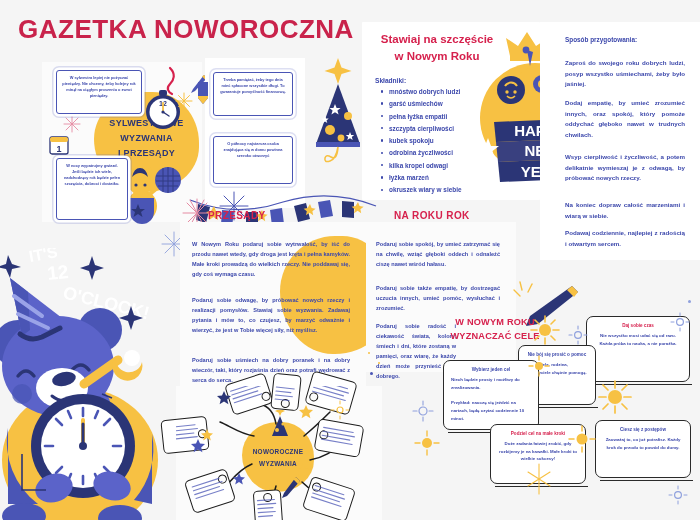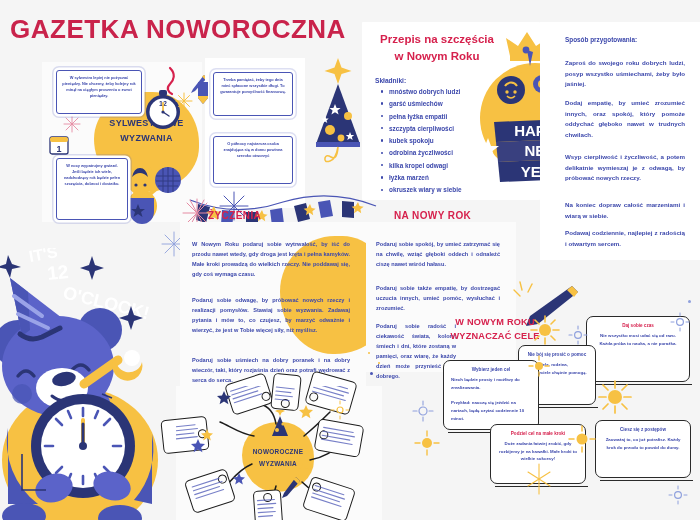--- a/index.html
+++ b/index.html
@@ -6,21 +6,21 @@
   body{
     width:700px;height:520px;overflow:hidden;
     background:#f4f4f4;
     font-family:"Liberation Sans", sans-serif;
     position:relative;
   }
   .page{position:absolute;left:0;top:0;width:700px;height:520px;background:#f5f5f5;}
 
   
   .title{
-    position:absolute;left:10px;top:14px;
+    position:absolute;left:18px;top:14px;
     font-size:26px;font-weight:bold;letter-spacing:.5px;
     color:#c9234b;
   }
 
   
   .card{position:absolute;background:#ffffff;}
 
   
   #panelA{left:42px;top:62px;width:160px;height:160px;background:#fbfbfb;}
   .ornframe{
@@ -129,20 +129,21 @@
 <div class="page">
 
   <div class="title">GAZETKA NOWOROCZNA</div>
 
   <div class="card" id="panelA">
 
     <div class="blob" style="left:52px;top:30px;width:105px;height:100px;"></div>
     <div class="blobtext" style="left:52px;top:54px;width:105px;">
       <div>SYLWESTROWE</div>
       <div>WYZWANIA</div>
+      <div>I PRZESĄDY</div>
     </div>
 
     <svg class="spark" style="left:88px;top:2px;" width="62" height="66" viewBox="0 0 62 66">
       <path d="M40 4 C46 10, 44 16, 40 20 C36 24, 38 28, 42 30" stroke="#d6214d" stroke-width="2.2" fill="none" stroke-linecap="round"></path>
       <rect x="29" y="26" width="8" height="6" rx="2" fill="#2b3576"></rect>
       <circle cx="33" cy="48" r="17" fill="#2b3576"></circle>
       <circle cx="33" cy="48" r="13.5" fill="#ffffff"></circle>
       <text x="33" y="42" font-size="7" font-weight="bold" fill="#2b3576" text-anchor="middle" font-family="Liberation Sans, sans-serif">12</text>
       <line x1="33" y1="48" x2="33" y2="39" stroke="#f7c143" stroke-width="1.8" stroke-linecap="round"></line>
       <line x1="33" y1="48" x2="39" y2="52" stroke="#2b3576" stroke-width="1.4" stroke-linecap="round"></line>
@@ -238,21 +239,21 @@
       <path d="M42 74 l1.2 3 l3 0 l-2.4 2 l.9 3 l-2.7 -1.8 l-2.7 1.8 l.9 -3 l-2.4 -2 l3 0z"></path>
       <path d="M17 58 l1 2.6 l2.7 0 l-2.2 1.8 l.8 2.7 l-2.3 -1.6 l-2.3 1.6 l.8 -2.7 l-2.2 -1.8 l2.7 0z"></path>
     </g>
     <rect x="8" y="84" width="44" height="5" fill="#4a55b5"></rect>
     <path d="M30 26 l3.5 -10 l10 -3 l-10 -3.5 l-3.5 -9.5 l-3.5 9.5 l-10 3.5 l10 3z" fill="#f7c143"></path>
     <path d="M30 89 q-2 12 -8 14 q-6 2 -5 -3 q1 -4 6 -1 q6 4 7 -10" stroke="#f7c143" stroke-width="1.6" fill="none"></path>
   </svg>
 
   <div class="card" id="panelC">
     <div class="recipe-h">
-      <div>Przepis na szczęścia</div>
+      <div>Stawiaj na szczęście</div>
       <div>w Nowym Roku</div>
     </div>
     <div class="recipe-sub">Składniki:</div>
     <ul class="recipe-list">
       <li>mnóstwo dobrych ludzi</li>
       <li>garść uśmiechów</li>
       <li>pełna łyżka empatii</li>
       <li>szczypta cierpliwości</li>
       <li>kubek spokoju</li>
       <li>odrobina życzliwości</li>
@@ -343,28 +344,28 @@
       <line x1="14" y1="2" x2="14" y2="26"></line>
         <line x1="2" y1="14" x2="26" y2="14"></line>
       <line x1="5" y1="5" x2="23" y2="23"></line>
         <line x1="23" y1="5" x2="5" y2="23"></line>
     </g>
   </svg>
 
   <div class="card" id="panelE">
 
     <div class="blob" style="left:100px;top:14px;width:112px;height:118px;opacity:1;"></div>
-    <div class="sect-h" style="left:28px;top:-12px;">ŻYCZENIA</div>
+    <div class="sect-h" style="left:28px;top:-12px;">PRZESĄDY</div>
     <p class="body-p" style="left:12px;top:18px;width:158px;">W Nowym Roku podaruj sobie wytrwałość, by iść do przodu nawet wtedy, gdy droga jest kręta i pełna kamyków. Małe kroki prowadzą do wielkich rzeczy. Nie poddawaj się, gdy coś wymaga czasu.</p>
     <p class="body-p" style="left:12px;top:74px;width:158px;">Podaruj sobie odwagę, by próbować nowych rzeczy i realizacji pomysłów. Stawiaj sobie wyzwania. Zadawaj pytania i mów to, co czujesz, by marzyć odważnie i wierzyć, że jest w Tobie więcej siły, niż myślisz.</p>
     <p class="body-p" style="left:12px;top:134px;width:158px;">Podaruj sobie uśmiech na dobry poranek i na dobry wieczór, taki, który rozjaśnia dzień oraz potrafi wędrować z serca do serca.</p>
   </div>
 
   <div class="card" id="panelF">
-    <div class="sect-h" style="left:28px;top:-12px;">NA NOWY ROK</div>
+    <div class="sect-h" style="left:28px;top:-12px;">NA ROKU ROK</div>
     <p class="body-p" style="left:10px;top:18px;width:124px;">Podaruj sobie spokój, by umieć zatrzymać się na chwilę, wziąć głęboki oddech i odnaleźć ciszę nawet wśród hałasu.</p>
     <p class="body-p" style="left:10px;top:62px;width:124px;">Podaruj sobie także empatię, by dostrzegać uczucia innych, umieć pomóc, wysłuchać i zrozumieć.</p>
     <p class="body-p" style="left:10px;top:100px;width:80px;">Podaruj sobie radość i ciekawość świata, kolory, śmiech i dni, które zostaną w pamięci, oraz wiarę, że każdy dzień może przynieść coś dobrego.</p>
   </div>
 
   <svg class="spark" style="left:512px;top:280px;" width="70" height="50" viewBox="0 0 70 50">
     <path d="M60 6 L66 12 L26 44 L14 46 L18 36 Z" fill="#2b3576"></path>
     <path d="M60 6 L66 12 L62 17 L55 10 Z" fill="#f7c143"></path>
     <g stroke="#f7c143" stroke-width="1.4" stroke-linecap="round">
       <line x1="8" y1="16" x2="2" y2="10"></line>

